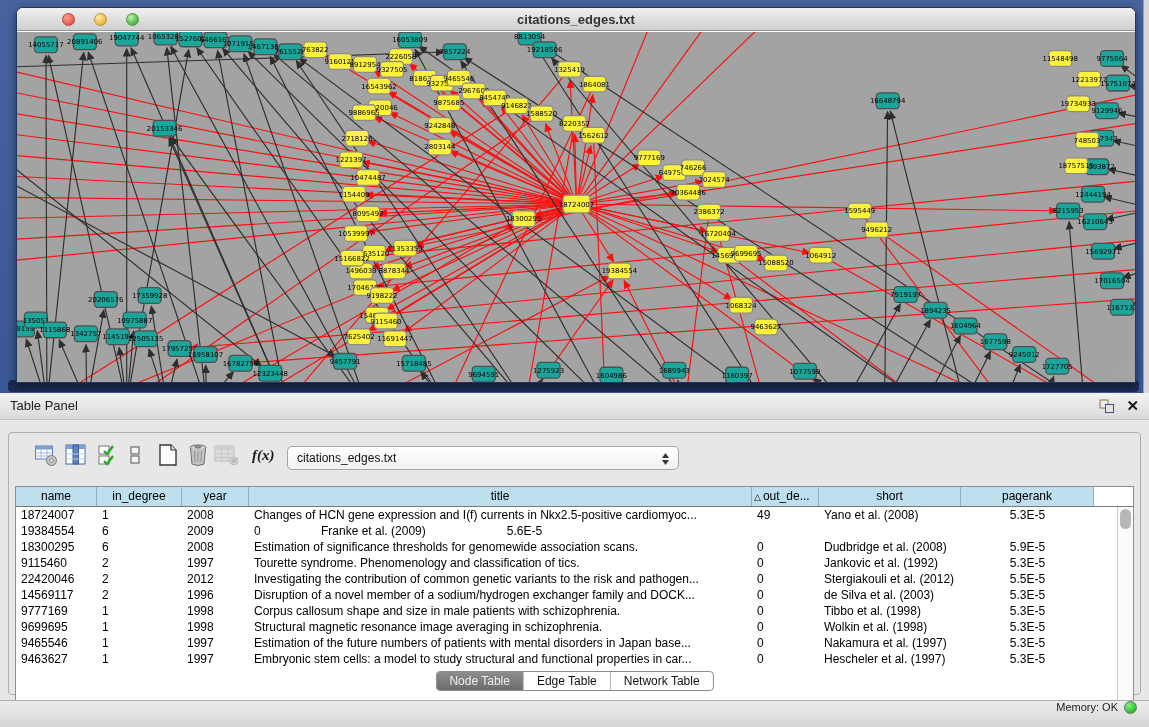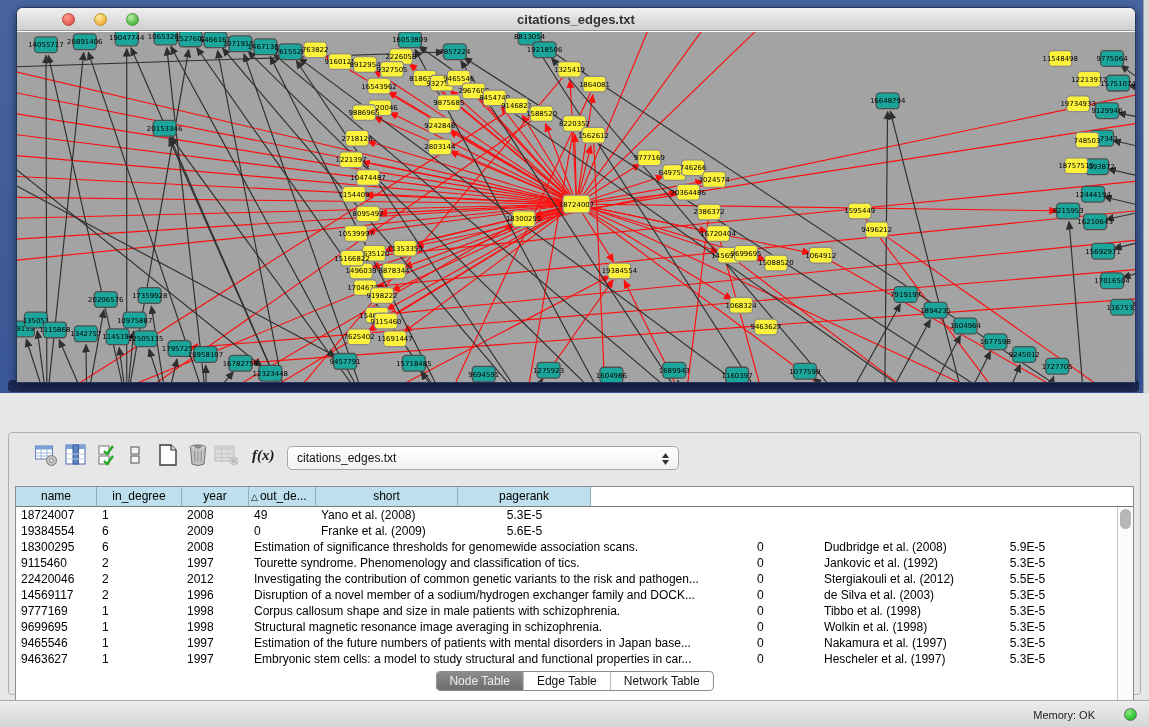--- a/index.html
+++ b/index.html
@@ -71,21 +71,21 @@
   .tab { padding:0 13px; line-height:19px; color:#111; cursor:pointer;
     border-left:1px solid #B5B5B5; }
   .tab:first-child { border-left:none; }
   .tab.active { background:linear-gradient(#8D8D8D,#6C6C6C); color:#EFEFEF;
     border-left:none; }
 
   
   .status-bar { position:absolute; left:0; top:700px; width:1149px; height:27px;
     background:linear-gradient(#EDEDED,#D5D5D5); border-top:1px solid #ACACAC; }
   .memory { position:absolute; right:12px; top:0; height:27px; display:flex;
-    align-items:center; font-size:11px; color:#222;gap:23px; }
+    font-size:11px; color:#222; }
   .mem-dot { width:13px; height:13px; border-radius:50%; margin-left:6px;
     background:radial-gradient(circle at 35% 30%,#8CEB7E,#35C93A 60%,#22A527);
     border:1px solid #6F6F6F; }
 </style>
 </head>
 <body>
 
 <div class="desktop">
   <div class="bottom-band"></div>
   <div class="net-window">
@@ -726,20 +726,30 @@
               <line x1="1112" y1="352" x2="1118" y2="346"></line>
             </g>
           </g>
         </svg>
     </div>
   </div>
   <div class="right-strip"></div>
 </div>
 
 <div class="table-panel">
+  <div class="panel-header">
+    <span class="ph-title">Table Panel</span>
+    <span class="ph-float">
+      <svg width="16" height="15" viewBox="0 0 16 15">
+        <rect x="1" y="1" width="8" height="8" fill="#EDEDED" stroke="#8A7B3C"></rect>
+        <rect x="6.5" y="5.5" width="8" height="8" fill="#E4E4E4" stroke="#44507C"></rect>
+      </svg>
+    </span>
+    <span class="ph-close">✕</span>
+  </div>
 
   <div class="panel-frame">
     <div class="toolbar">
       <span id="toolbar-icons"><span class="tool-btn" style="left: 25px;"><svg width="24" height="24" viewBox="0 0 24 24">
               <rect x="1.5" y="3" width="17" height="13" fill="#fff" stroke="#5A79B8"></rect>
               <rect x="1.5" y="3" width="17" height="3.5" fill="#7AA0D4"></rect>
               <path d="M1.5 10h17 M1.5 13h17 M7 6.5v9.5 M13 6.5v9.5" stroke="#9DB8DC" fill="none"></path>
               <circle cx="17.5" cy="17.5" r="5" fill="#C2C2C2" stroke="#7E7E7E"></circle>
               <circle cx="17.5" cy="17.5" r="1.8" fill="#EFEFEF" stroke="#8A8A8A"></circle>
             </svg></span><span class="tool-btn" style="left: 55px;"><svg width="24" height="24" viewBox="0 0 24 24">
@@ -781,29 +791,31 @@
           </svg>
         </span>
       </div>
     </div>
 
     <div class="table-wrap">
       <div class="thead" id="thead">
           <div class="th" style="width: 81px;"><span>name</span></div>
           <div class="th" style="width: 85px;"><span>in_degree</span></div>
           <div class="th" style="width: 67px;"><span>year</span></div>
+          <div class="th" style="width: 503px;"><span>title</span></div>
           <div class="th sortable" style="width: 67px;"><span class="sort-glyph">△</span><span>out_de...</span></div>
           <div class="th" style="width: 142px;"><span>short</span></div>
           <div class="th" style="width: 133px;"><span>pagerank</span></div>
         </div>
       <div class="tbody" id="tbody">
           <div class="row">
             <div class="td" style="width: 81px;">18724007</div>
             <div class="td" style="width: 85px;">1</div>
             <div class="td" style="width: 67px;">2008</div>
+            <div class="td" style="width: 503px;">Changes of HCN gene expression and I(f) currents in Nkx2.5-positive cardiomyoc...</div>
             <div class="td" style="width: 67px;">49</div>
             <div class="td" style="width: 142px;">Yano et al. (2008)</div>
             <div class="td center" style="width: 133px;">5.3E-5</div>
           </div>
           <div class="row">
             <div class="td" style="width: 81px;">19384554</div>
             <div class="td" style="width: 85px;">6</div>
             <div class="td" style="width: 67px;">2009</div>
             <div class="td" style="width: 67px;">0</div>
             <div class="td" style="width: 142px;">Franke et al. (2009)</div>

